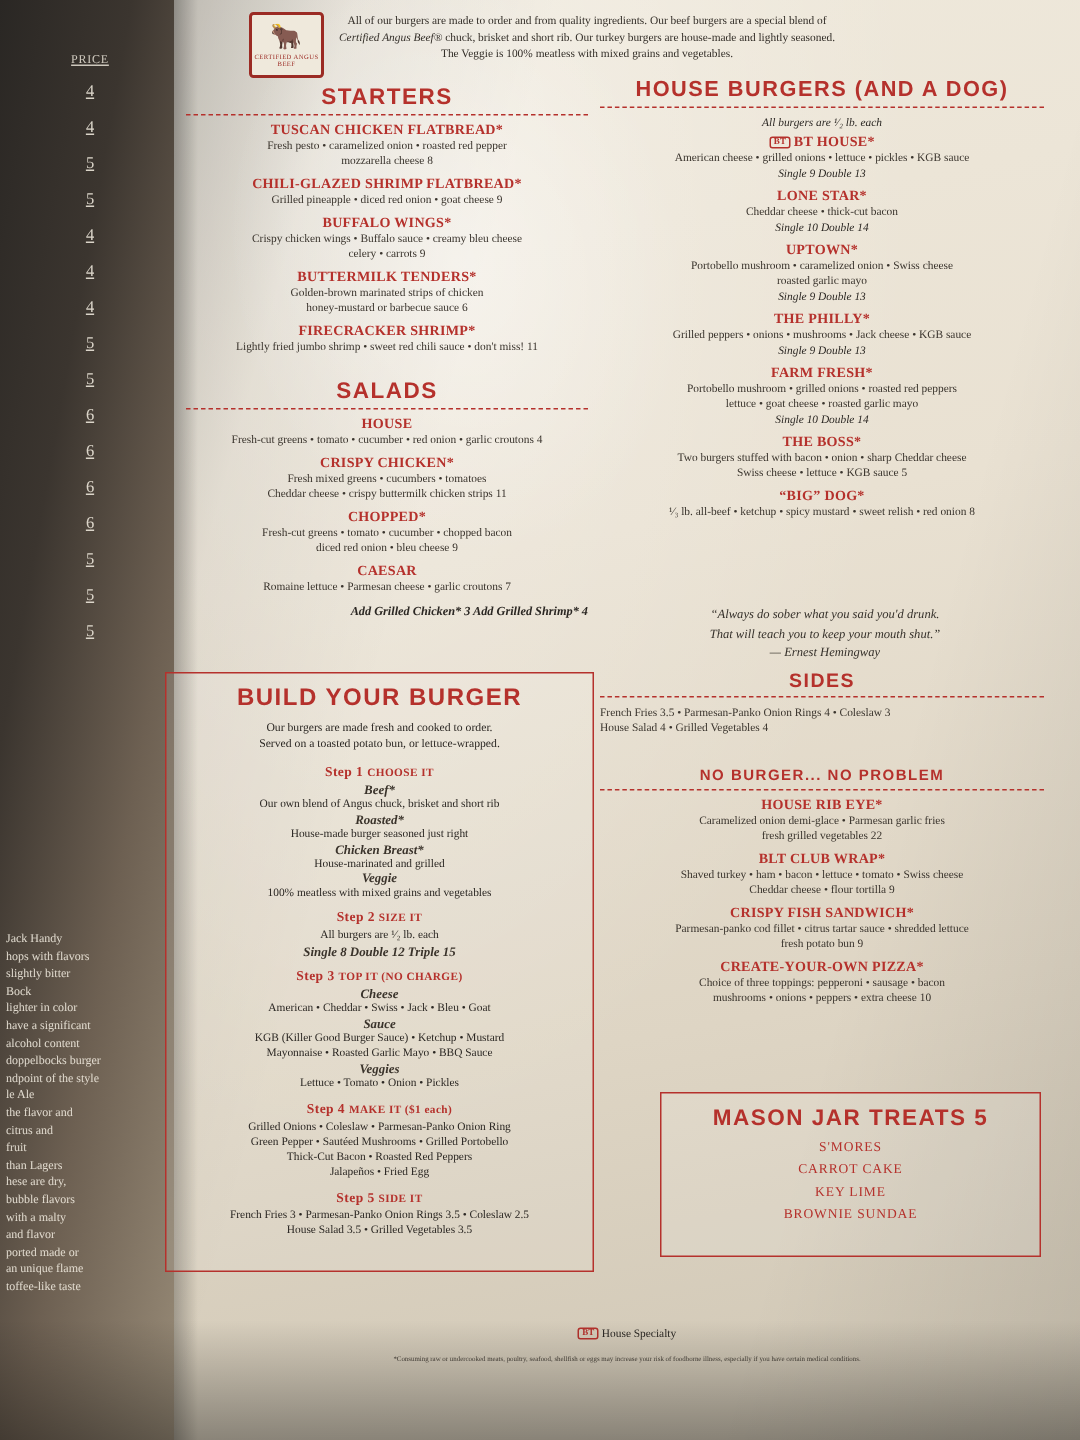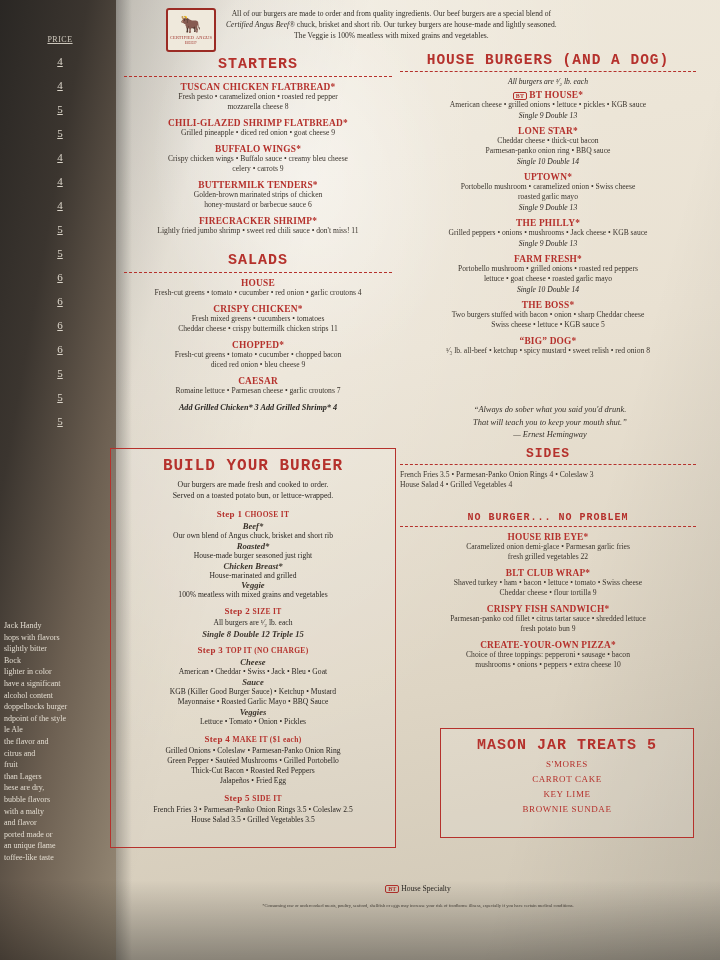--- a/index.html
+++ b/index.html
@@ -53,33 +53,33 @@
   }
   .logo .cow{font-size:17px;line-height:1;color:#231f1c;}
   .logo .lgtxt{font-size:4.4px;color:#9b2b24;letter-spacing:.3px;margin-top:2px;text-align:center;}
   .topnote{font-size:7.6px;line-height:1.42;text-align:center;padding-top:1px;color:#332e28;}
   .topnote i{font-style:italic;}
 
   
   .col{position:absolute;}
   .sect-title{
     text-align:center;color:#b5312c;font-weight:bold;letter-spacing:1px;
-    font-family:Liberation Mono, monospace;
+    font-family:Liberation Sans, sans-serif;
   }
   .rule{border-top:1px dashed #b5312c;margin:3px 0 5px;}
   .item{text-align:center;margin-bottom:6px;}
   .iname{font-size:9.4px;font-weight:bold;color:#b5312c;letter-spacing:.2px;}
   .idesc{font-size:7.6px;line-height:1.32;color:#3a342d;}
 
   
   #starters{left:124px;top:56px;width:268px;}
   #starters .sect-title{font-size:15px;}
   #salads{left:124px;top:252px;width:268px;}
   #salads .sect-title{font-size:15px;}
-  .addons{font-size:8.2px;font-style:italic;font-weight:bold;text-align:center;margin-top:7px;color:#2b2723;}
+  .addons{font-size:8.2px;font-style:italic;font-weight:bold;text-align:right;margin-top:7px;color:#2b2723;}
 
   
   #burgers{left:400px;top:52px;width:296px;}
   #burgers .sect-title{font-size:14.5px;}
   .subnote{font-size:7.6px;text-align:center;font-style:italic;margin-bottom:4px;}
   .bt{display:inline-block;border:1px solid #b5312c;color:#b5312c;font-size:6px;
       padding:0 2px;border-radius:2px;vertical-align:middle;margin-right:2px;font-weight:bold;}
   .sizes{font-size:7.6px;font-style:italic;margin-top:1px;}
 
   .quote{
@@ -286,21 +286,20 @@
     <div class="iname"><span class="bt">BT</span>BT HOUSE*</div>
     <div class="idesc">
             <div>American cheese • grilled onions • lettuce • pickles • KGB sauce</div>
           </div>
     <div class="sizes">Single 9  Double 13</div>
   </div>
   <div class="item">
     <div class="iname">LONE STAR*</div>
     <div class="idesc">
             <div>Cheddar cheese • thick-cut bacon</div>
-            <div>Parmesan-panko onion ring • BBQ sauce</div>
           </div>
     <div class="sizes">Single 10  Double 14</div>
   </div>
   <div class="item">
     <div class="iname">UPTOWN*</div>
     <div class="idesc">
             <div>Portobello mushroom • caramelized onion • Swiss cheese</div>
             <div>roasted garlic mayo</div>
           </div>
     <div class="sizes">Single 9  Double 13</div>

